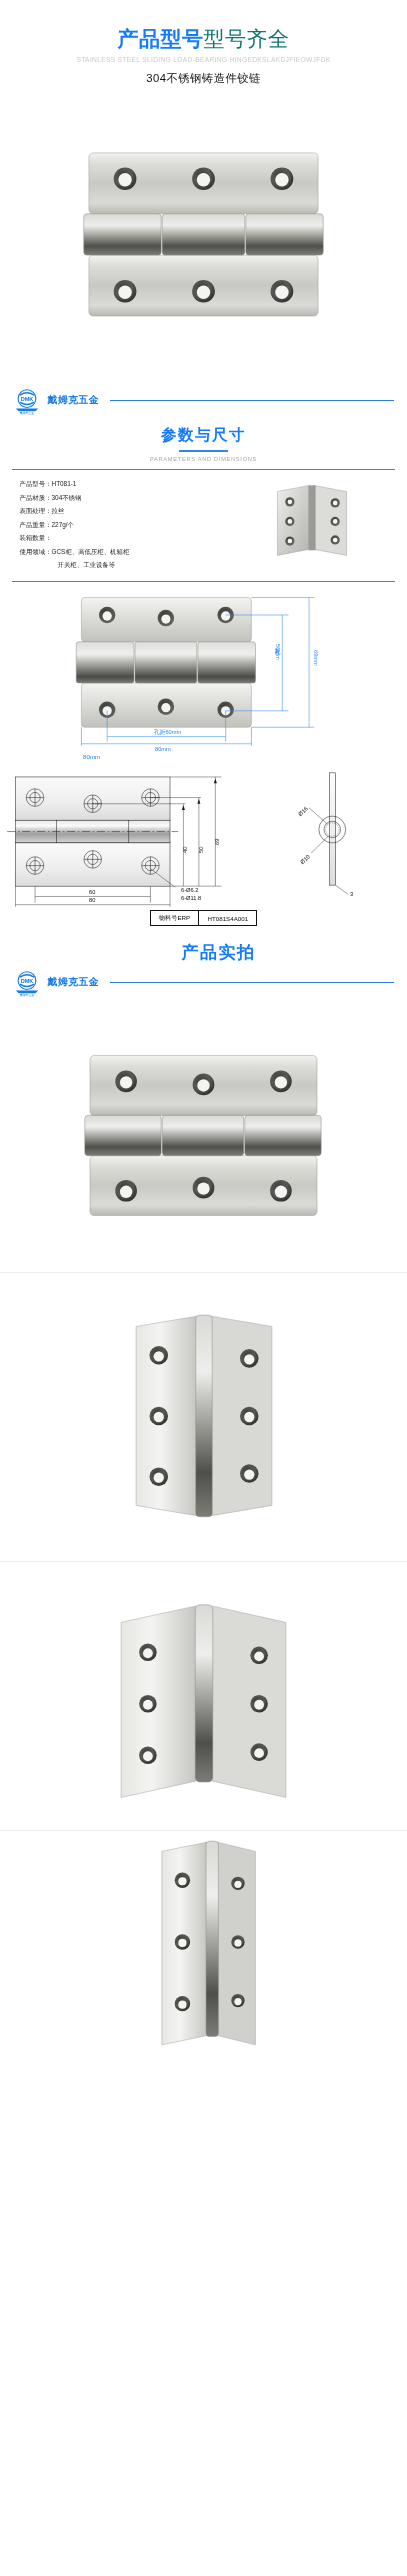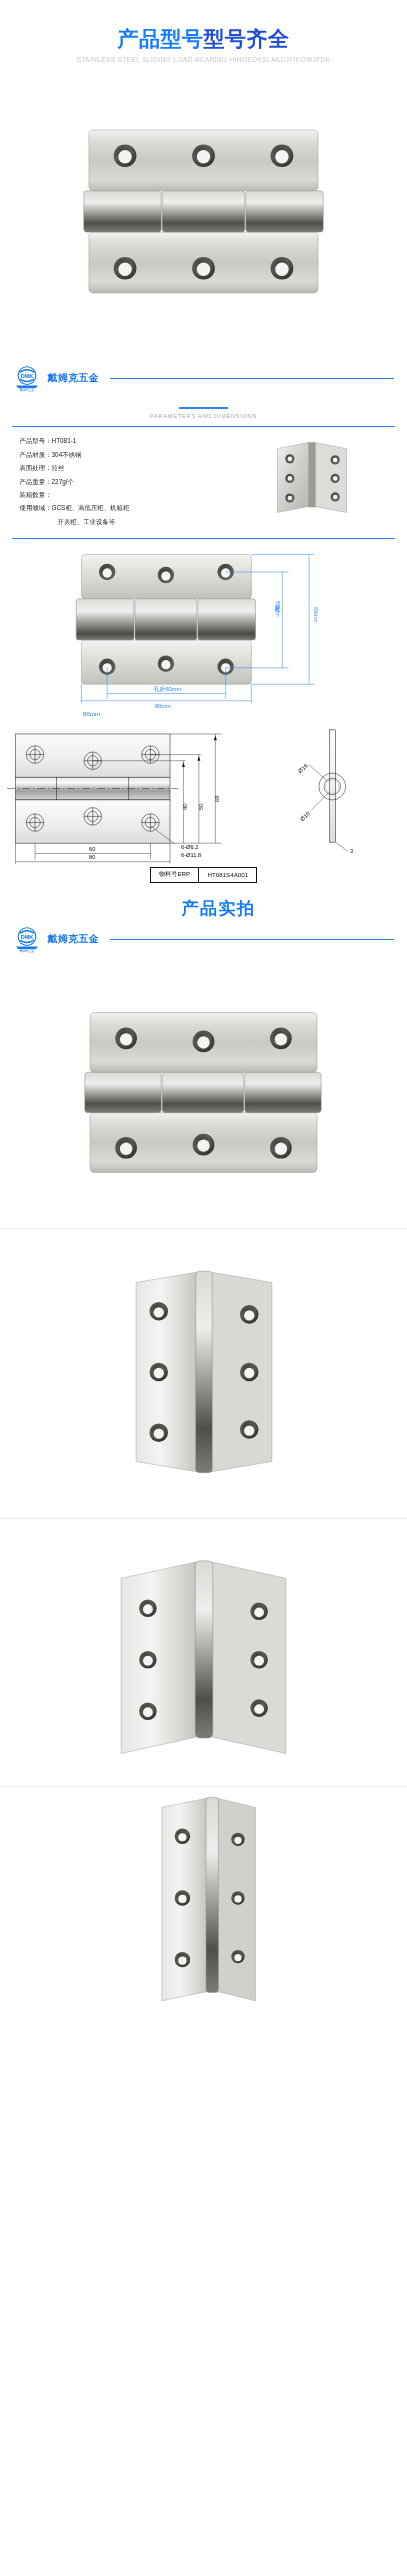--- a/index.html
+++ b/index.html
@@ -14,21 +14,21 @@
 
   
   .hero { padding-top: 27px; text-align: center; }
   .hero-title {
     font-size: 21px;
     font-weight: 700;
     letter-spacing: 0.5px;
     line-height: 1.15;
   }
   .hero-title .b { color: #147bfd; }
-  .hero-title .k { color: #1d4ed8; font-weight: 700; text-align: center; }
+  .hero-title .k { color: #0f766e; font-weight: 400; text-align: center; }
   .hero-en {
     margin-top: 5.2px;
     font-size: 6.7px;
     letter-spacing: 0.3px;
     color: #c9c9c9;
     font-family: "Liberation Sans", sans-serif;
     white-space: nowrap;
   }
   .hero-sub {
     margin-top: 7.2px;
@@ -115,20 +115,21 @@
 </head>
 <body>
 
 <div class="page">
 
   <div class="hero">
     <div class="hero-title">
       <span class="b">产品型号</span><span class="k">型号齐全</span>
     </div>
     <div class="hero-en">STAINLESS STEEL SLIDING LOAD-BEARING HINGEDKSLAKDJFIEOWJFDK</div>
+    <div class="hero-sub">304不锈钢铸造件铰链</div>
   </div>
 
   <div class="photo-block" style="height:299px;">
     <svg width="289" height="289" viewBox="0 0 560 560">
       <defs>
         <linearGradient id="steelV" x1="0" y1="0" x2="0" y2="1">
           <stop offset="0%" stop-color="#f2f2f0"></stop>
           <stop offset="18%" stop-color="#dcdcd8"></stop>
           <stop offset="50%" stop-color="#c9c9c4"></stop>
           <stop offset="82%" stop-color="#dadad6"></stop>
@@ -183,20 +184,21 @@
       <path d="M16 33 Q30 42 44 33" stroke="#1579e6" stroke-width="3" fill="none" stroke-linecap="round"></path>
       <text x="30" y="30" font-size="12" font-weight="700" fill="#1579e6" text-anchor="middle" font-family="Liberation Sans, sans-serif">DMK</text>
       <path d="M6 46 L54 46 L48 52 L12 52 Z" fill="#1579e6"></path>
       <text x="30" y="58" font-size="6" fill="#1579e6" text-anchor="middle" font-family="Liberation Sans, sans-serif">戴姆克五金</text>
     </svg>
     <div class="brand-name">戴姆克五金</div>
     <div class="brand-rule"></div>
   </div>
 
   <div class="sec-head">
+    <div class="cn">参数与尺寸</div>
     <div class="bar"></div>
     <div class="en">PARAMETERS AND DIMENSIONS</div>
   </div>
 
   <div class="spec-wrap">
     <div class="spec-rule"></div>
     <div class="spec-flex">
       <ul class="spec-list">
         <li><span>产品型号：</span><span>HT081-1</span></li>
         <li><span>产品材质：</span><span>304不锈钢</span></li>

